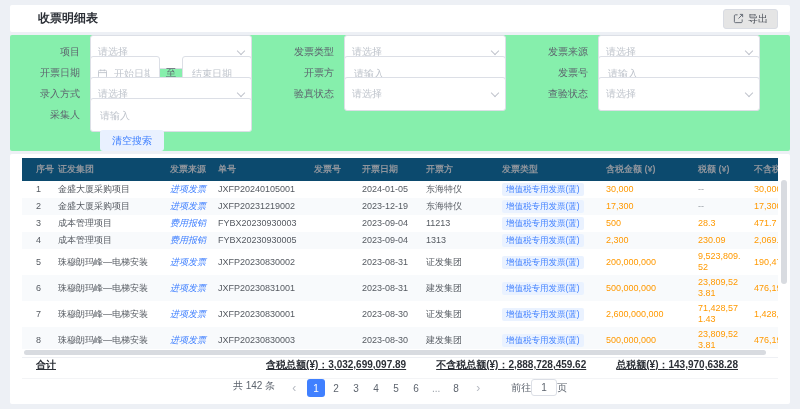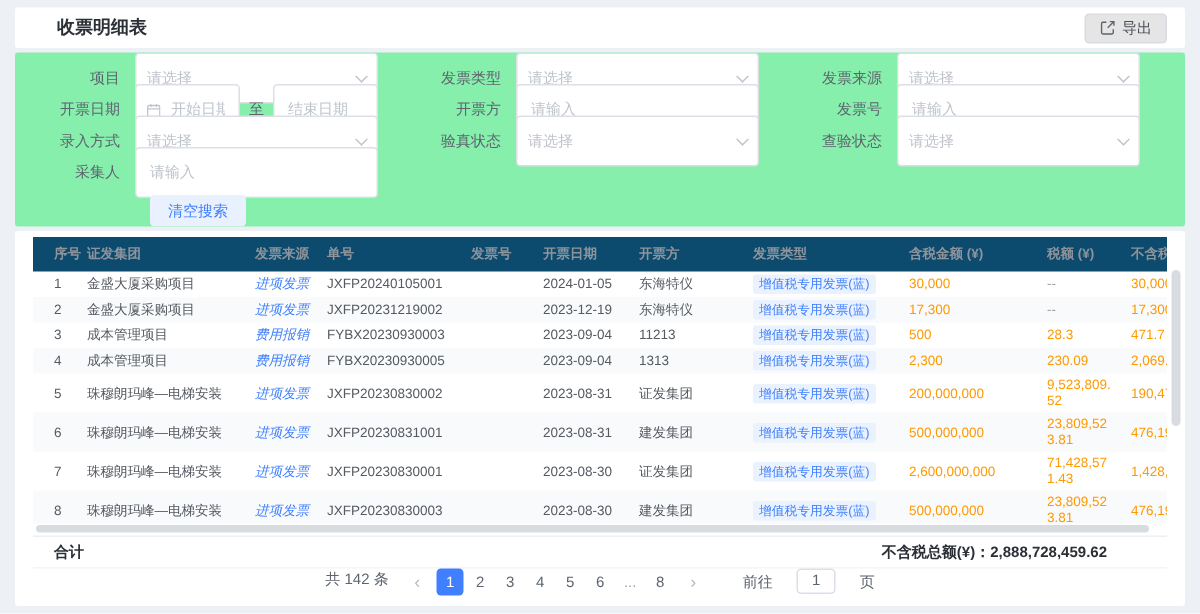--- a/index.html
+++ b/index.html
@@ -53,34 +53,34 @@
   .c-net { width:97px; white-space:nowrap; }
   td.c-amount, td.c-tax, td.c-net { color:#ff9900; }
   td.muted { color:#9aa0a8; }
   .link { color:#4080ff; cursor:pointer;font-style:italic; }
   .badge { display:inline-block; background:#eaf2ff; color:#4080ff; border-radius:2px; padding:1px 4px; font-size:8.5px; line-height:11px; white-space:nowrap; }
 
   .v-scroll { position:absolute; right:3px; top:26px; width:6px; height:104px; background:#d8dbe0; border-radius:3px; }
   .h-scroll { flex:0 0 5px; margin:1px 2px 2px; width:742px; background:#d8dbe0; border-radius:3px; }
 
   
-  .summary { flex:0 0 21px; display:flex; align-items:center; border-top:1px solid #eef0f4; font-size:10px; font-weight:bold; color:#2b2f36; }
+  .summary { flex:0 0 21px; display:flex; border-top:1px solid #eef0f4; font-size:10px; font-weight:bold; color:#2b2f36;text-decoration:underline; }
   .sum-label { margin-left:14px; }
   .sum-items { margin-left:auto; display:flex; gap:30px; margin-right:40px; }
   .sum-item span { font-weight:bold; }
 
   
   .pager { flex:0 0 24px; display:flex; align-items:flex-start; justify-content:center; gap:4px; font-size:10px; color:#5d646e; border-top:1px solid #f3f4f6; }
   .pg-total { margin-right:6px; }
   .pg-pages { display:flex; gap:2px; }
   button.pg { min-width:18px; height:18px; border:none; background:transparent; border-radius:3px; padding:0 3px; font-size:10px; color:#5d646e; cursor:pointer; font-family:inherit; }
   button.pg.active { background:#4080ff; color:#fff; }
   button.pg.dots { color:#9aa0a8; cursor:default; }
   button.pg.nav { color:#b6bac2; font-size:12px; }
-  .pg-goto { display:flex; align-items:center; gap:16px; margin-left:20px; }
+  .pg-goto { display:flex; align-items:center; gap:0; margin-left:20px; }
   .goto-input { width:26px; height:17px; border:1px solid #dcdfe6; border-radius:3px; text-align:center; font-size:10px; color:#5d646e; outline:none; font-family:inherit; }
 </style>
 </head>
 <body>
 
 <div class="page">
 
   <header class="titlebar">
     <h1 class="title">收票明细表</h1>
     <button class="export-btn">
@@ -314,21 +314,23 @@
             </tr>
           </tbody>
       </table>
     </div>
     <div class="v-scroll"></div>
     <div class="h-scroll"></div>
 
     <div class="summary">
       <span class="sum-label">合计</span>
       <div class="sum-items">
+        <span class="sum-item"><span>含税总额(¥)：</span><span>3,032,699,097.89</span></span>
         <span class="sum-item"><span>不含税总额(¥)：</span><span>2,888,728,459.62</span></span>
+        <span class="sum-item"><span>总税额(¥)：</span><span>143,970,638.28</span></span>
       </div>
     </div>
 
     <div class="pager">
       <span class="pg-total">共 142 条</span>
       <button class="pg nav">‹</button>
       <span class="pg-pages">
           <button class="pg active">1</button>
           <button class="pg">2</button>
           <button class="pg">3</button>

